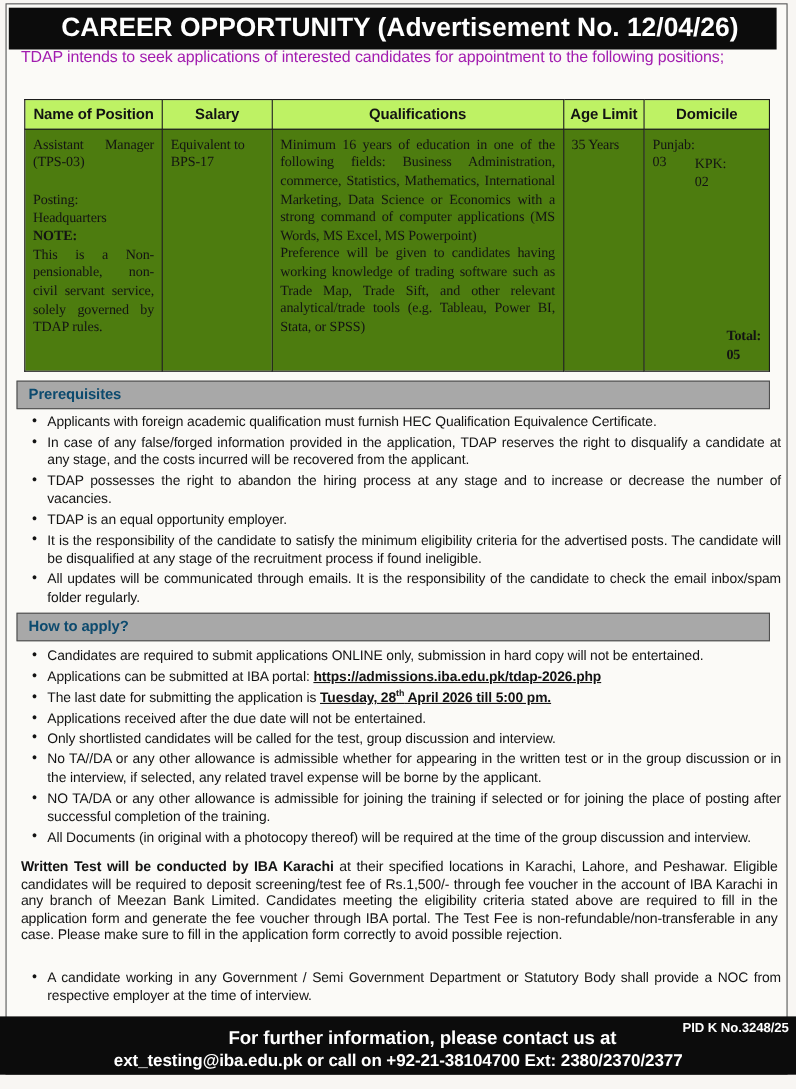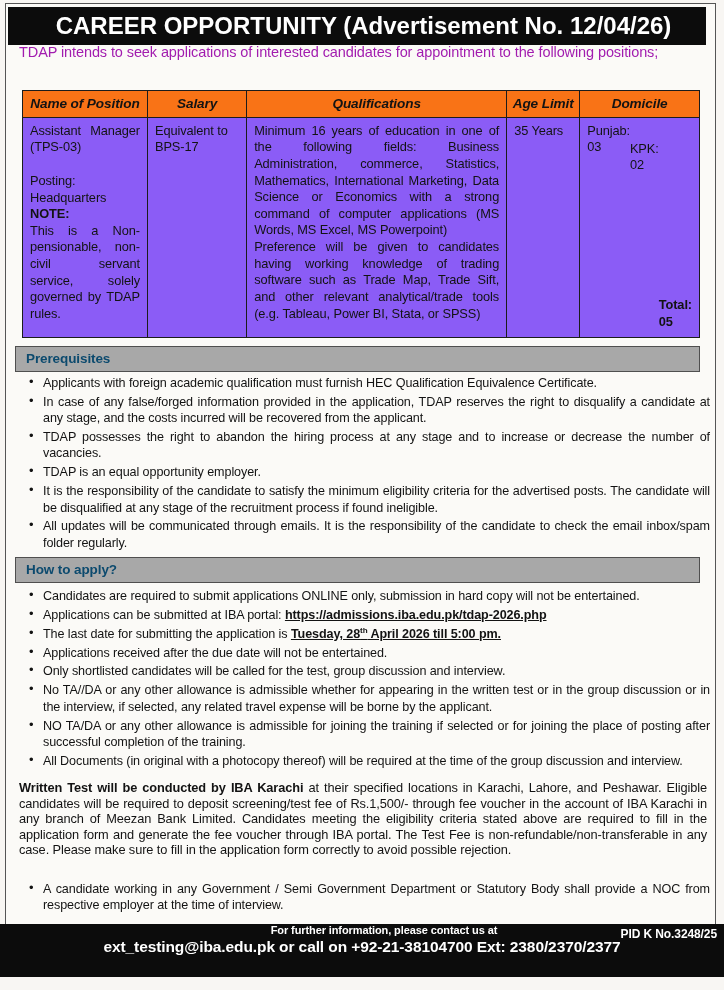--- a/index.html
+++ b/index.html
@@ -32,23 +32,23 @@
     width: 690px; font-size: 14.5px; color: #a21caf;
   }
   table.positions {
     position: absolute; top: 90px; left: 22px;
     width: 678px; border-collapse: collapse;
     font-size: 12.8px; line-height: 1.3;
   }
   table.positions th, table.positions td { border: 1.6px solid #1c1c1c; }
   table.positions th {
     font-size: 13.6px; font-weight: 700;
-    padding: 4px 2px; background: #f97316; font-style: italic;
+    padding: 4px 2px; background: #bef264;
   }
-  table.positions td { padding: 5px 7px 6px; vertical-align: top; background: #8b5cf6; }
+  table.positions td { padding: 5px 7px 6px; vertical-align: top; background: #4d7c0f; font-family: Liberation Serif, serif; }
   .just { text-align: justify; }
   .b { font-weight: 700; }
   .cellgap { height: 17px; }
   .domwrap { display: flex; flex-direction: row; min-height: 208px; }
   .dom-kpk { margin-top: 18px; }
   .dom-total { margin-top: auto; font-weight: 700; }
   .secbar {
     position: absolute; left: 15px; width: 685px;
     background: #a8a8a8; border: 1px solid #4f4f4f;
     font-weight: 700; font-size: 13.5px; color: #0c4a6e;
@@ -72,21 +72,21 @@
     position: absolute; top: 780px; left: 19px; width: 688px;
     font-size: 12.8px; line-height: 1.22; text-align: justify;
   }
   .footerbar {
     position: absolute; top: 924px; left: 0;
     width: 724px; height: 53px;
     background: #0c0c0c; color: #ffffff;
     text-align: center; font-weight: 700;
   }
   .pid { position: absolute; top: 3px; right: 7px; font-size: 12px; }
-  .f1 { font-size: 11px; margin-left: 44px; }
+  .f1 { padding-top: 10px; font-size: 17px; margin-left: 44px; }
   .f2 { padding-top: 2px; font-size: 15.5px; }
 </style>
 </head>
 <body>
 
 <div class="frame"></div>
 
 <header class="titlebar">CAREER OPPORTUNITY (Advertisement No. 12/04/26)</header>
 
 <p class="intro">TDAP intends to seek applications of interested candidates for appointment to the following positions;</p>

